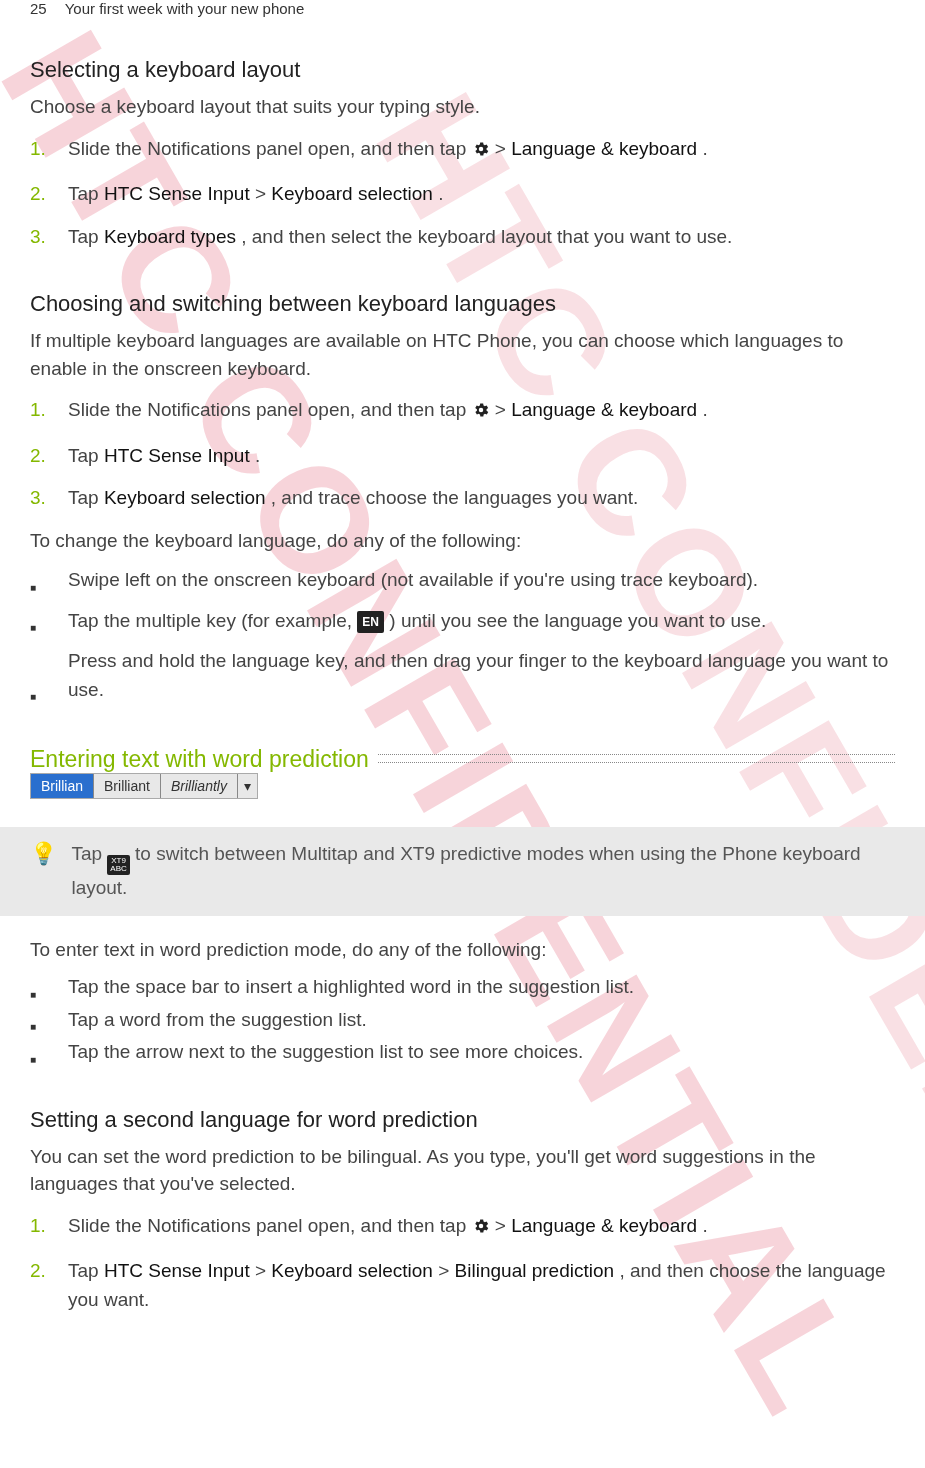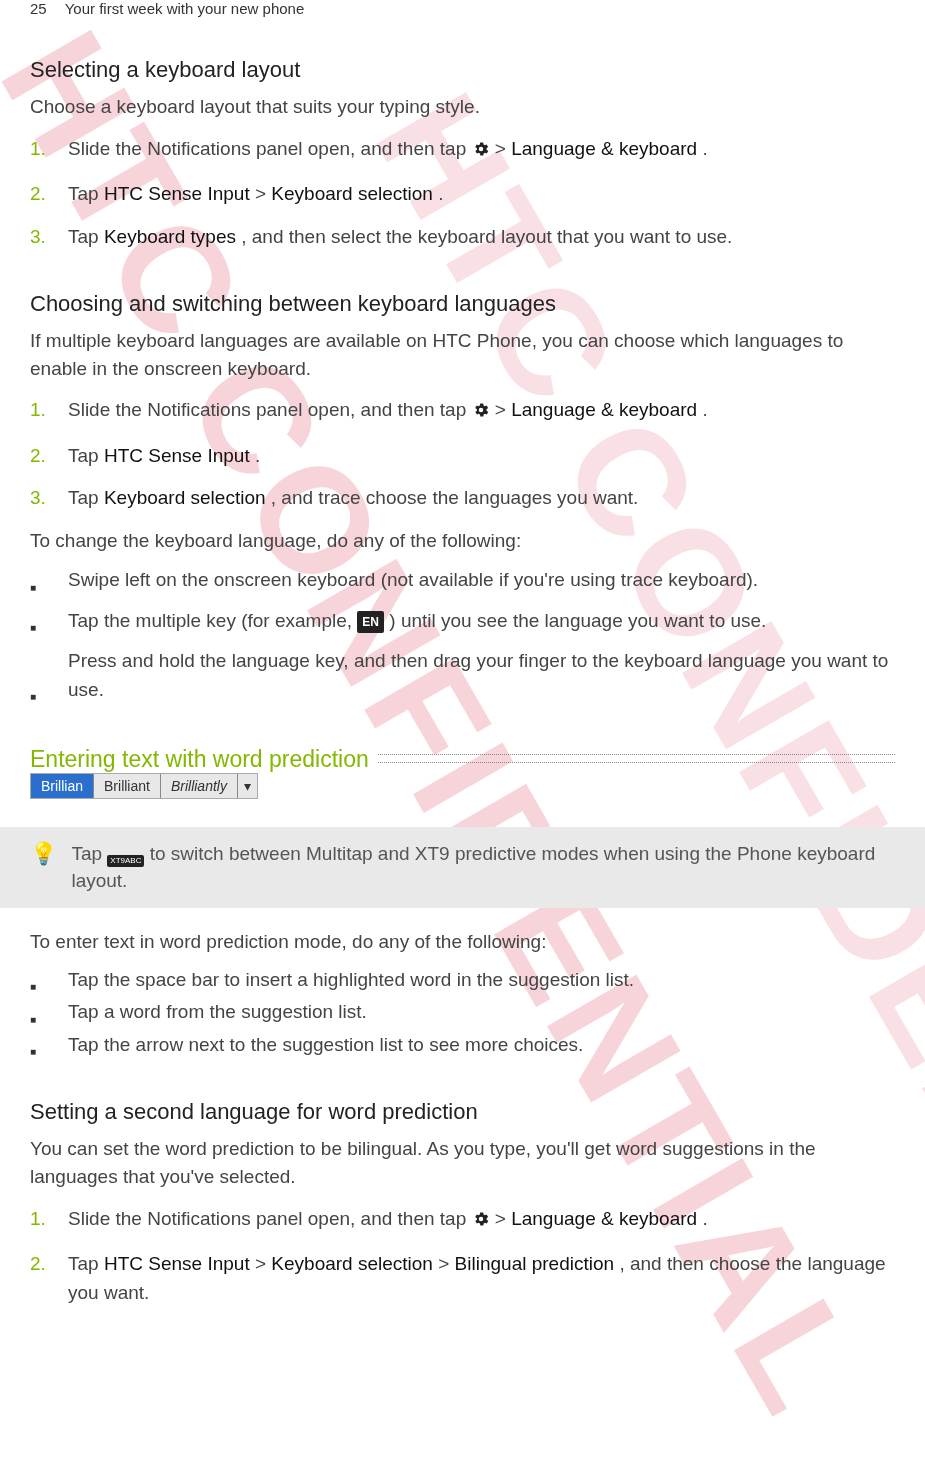--- a/index.html
+++ b/index.html
@@ -25,21 +25,21 @@
   .wordbar span:last-child{border-right:none}
   .wordbar .sel{background:#2a6fce;color:#fff}
   .wordbar .alt{background:#e8e8e8;color:#333;font-style:italic}
   .wordbar .plain{background:#e8e8e8;color:#333}
   .wordbar .arrow{background:#e8e8e8;color:#333;padding:4px 6px}
   .tipbox{background:#e9e9e9;display:flex;gap:14px;padding:14px 12px;margin:10px -30px 20px -30px;font-size:19px;color:#555;line-height:1.4}
   .tipbox .bulb{font-size:22px;line-height:1;margin-left:18px;margin-top:2px}
   .gear{display:inline-block;vertical-align:-3px}
   .gear svg{width:18px;height:18px}
   .enkey{display:inline-flex;align-items:center;justify-content:center;background:#222;color:#fff;font-size:12px;font-weight:600;padding:2px 5px;border-radius:2px;vertical-align:1px}
-  .xt9{display:inline-flex;flex-direction:row;align-items:center;justify-content:center;background:#222;color:#fff;font-size:8px;line-height:1;padding:2px 3px;border-radius:2px;vertical-align:-3px}
+  .xt9{display:inline-flex;flex-direction:column;align-items:center;justify-content:center;background:#222;color:#fff;font-size:8px;line-height:1;padding:2px 3px;border-radius:2px;vertical-align:-3px}
   .xt9 span{display:block}
   
   .wm{position:absolute;left:50%;top:50%;transform:translate(-50%,-50%) rotate(60deg);font-size:150px;font-weight:700;letter-spacing:6px;pointer-events:none;user-select:none;z-index:0;white-space:nowrap}
   .wm.a{color:rgba(210,18,48,.18);transform:translate(-52%,-56%) rotate(60deg)}
   .wm.b{color:rgba(210,18,48,.13);transform:translate(-28%,-20%) rotate(60deg)}
   .content{position:relative;z-index:1}
 </style>
 </head>
 <body>
 

